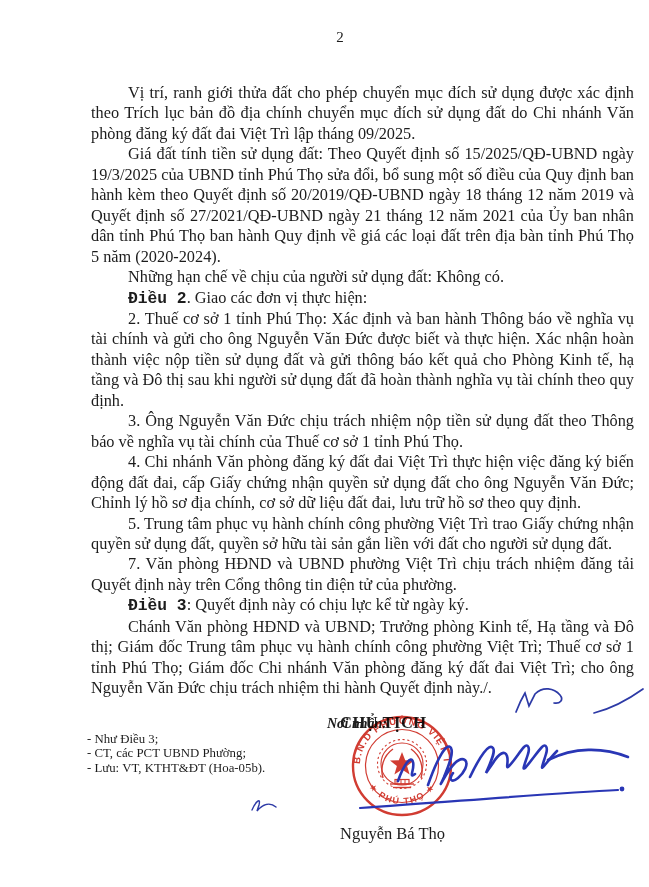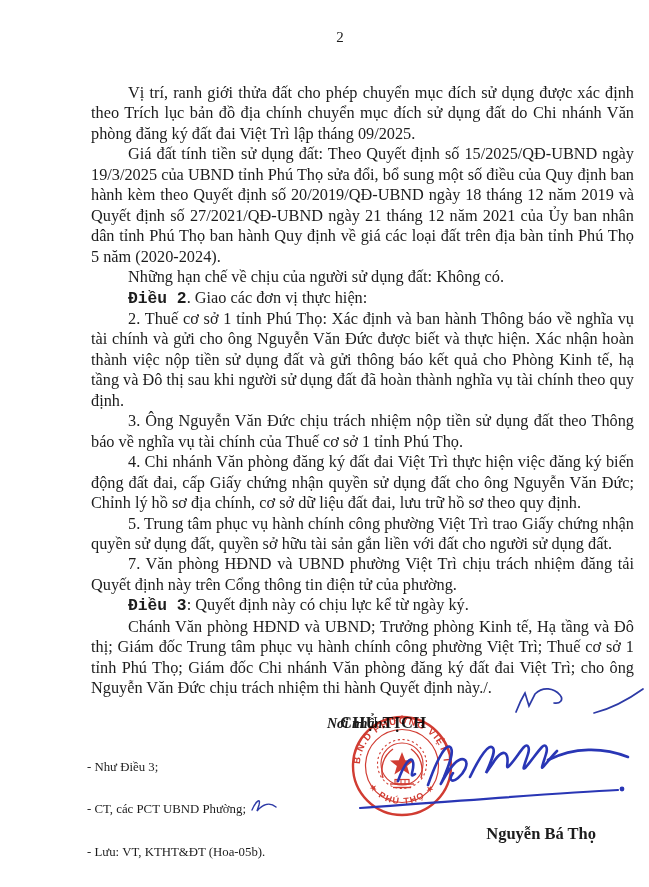--- a/index.html
+++ b/index.html
@@ -24,28 +24,28 @@
   .doc-body p{margin:0;text-indent:37px;}
   .doc-body .b{font-weight:bold;font-family:Liberation Mono, monospace;}
   .recipients{
     position:absolute;left:87px;top:716px;width:300px;
   }
   .recipients-header{
     font-weight:bold;font-style:italic;font-size:14px;line-height:16px;text-align:right;
   }
   .recipients-list{font-size:12.8px;line-height:14.4px;
     font-family:"Liberation Serif","DejaVu Serif",serif;}
-  .recipients-list div{white-space:nowrap;margin-top:28px;}
+  .recipients-list div{white-space:nowrap;}
   .sign-col{
     position:absolute;left:340px;top:713px;width:256px;text-align:left;
   }
   .sign-title{font-weight:bold;font-size:16.5px;letter-spacing:.5px;}
   .signer-name{
-    position:absolute;left:340px;top:824px;width:256px;text-align:right;
-    font-weight:bold;font-size:16.5px;
+    position:absolute;left:340px;top:824px;width:256px;text-align:left;
+    font-weight:normal;font-size:16.5px;
   }
   .stamp-svg{
     position:absolute;left:350px;top:714px;width:104px;height:104px;
     mix-blend-mode:multiply;opacity:.92;
   }
   .ink-svg{
     position:absolute;left:0;top:680px;width:649px;height:180px;
     pointer-events:none;
   }
   .stamp-ring-text{

